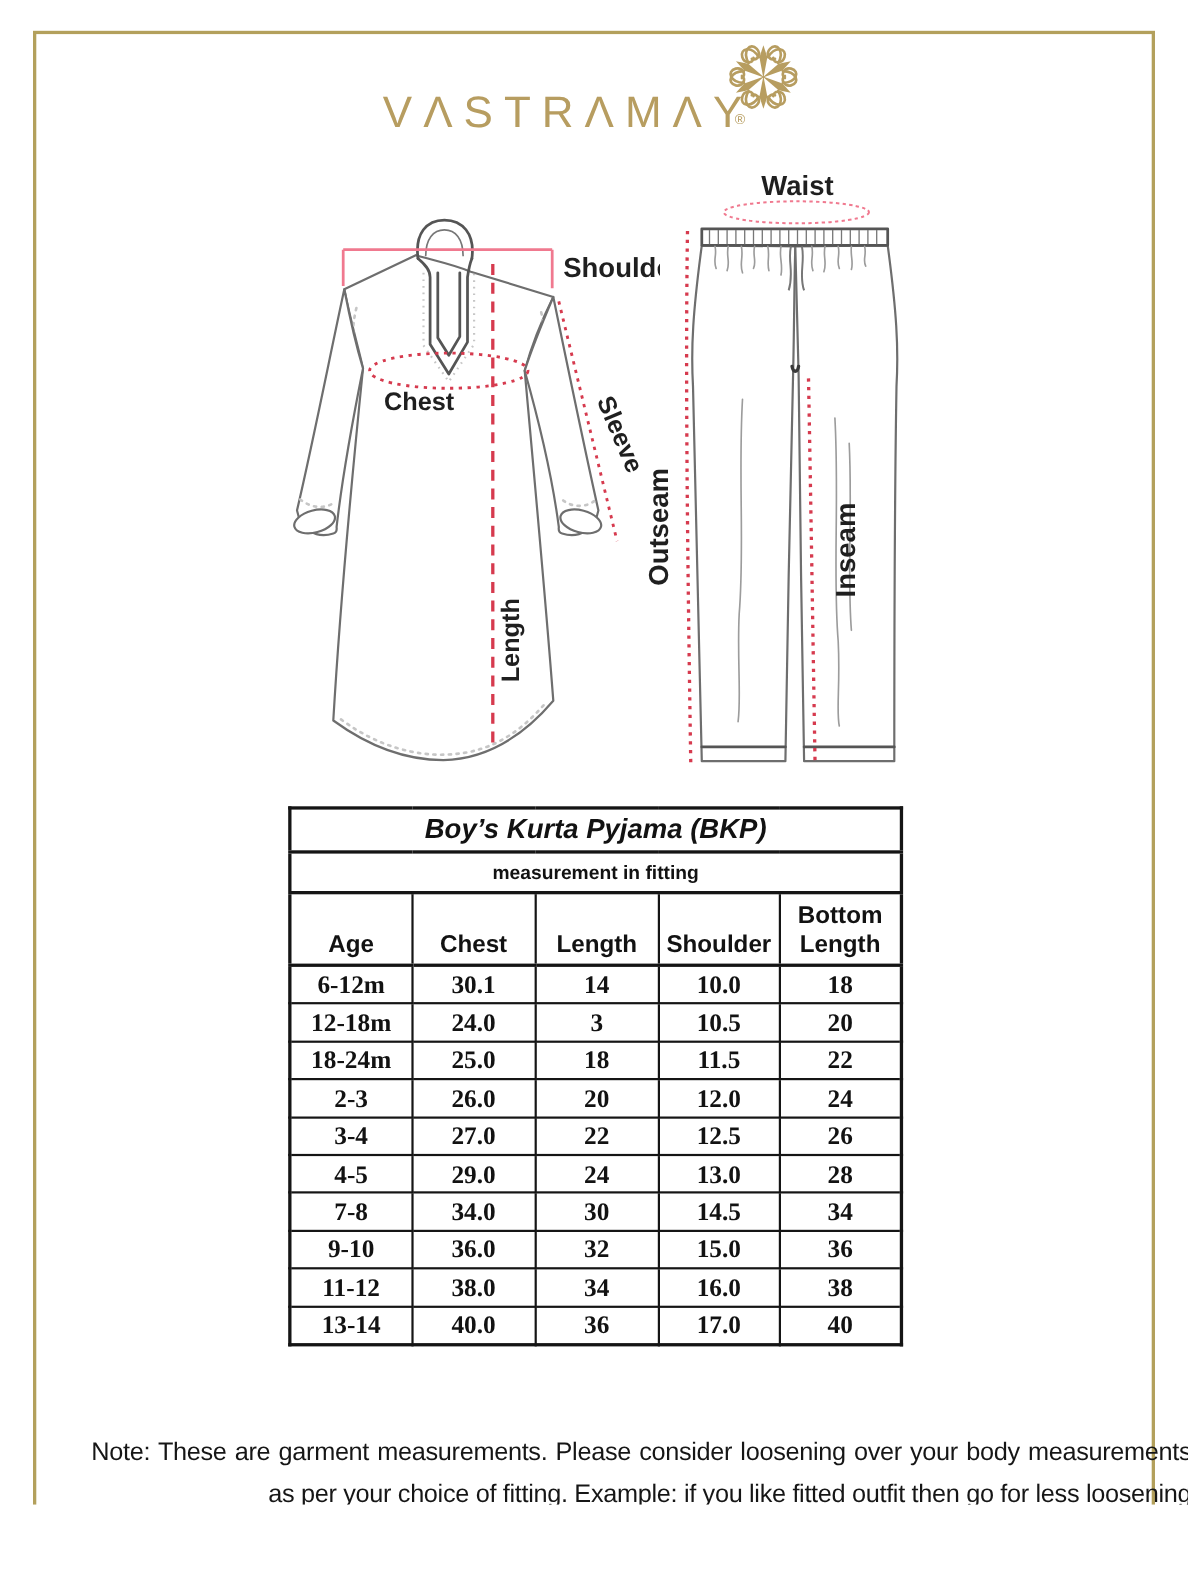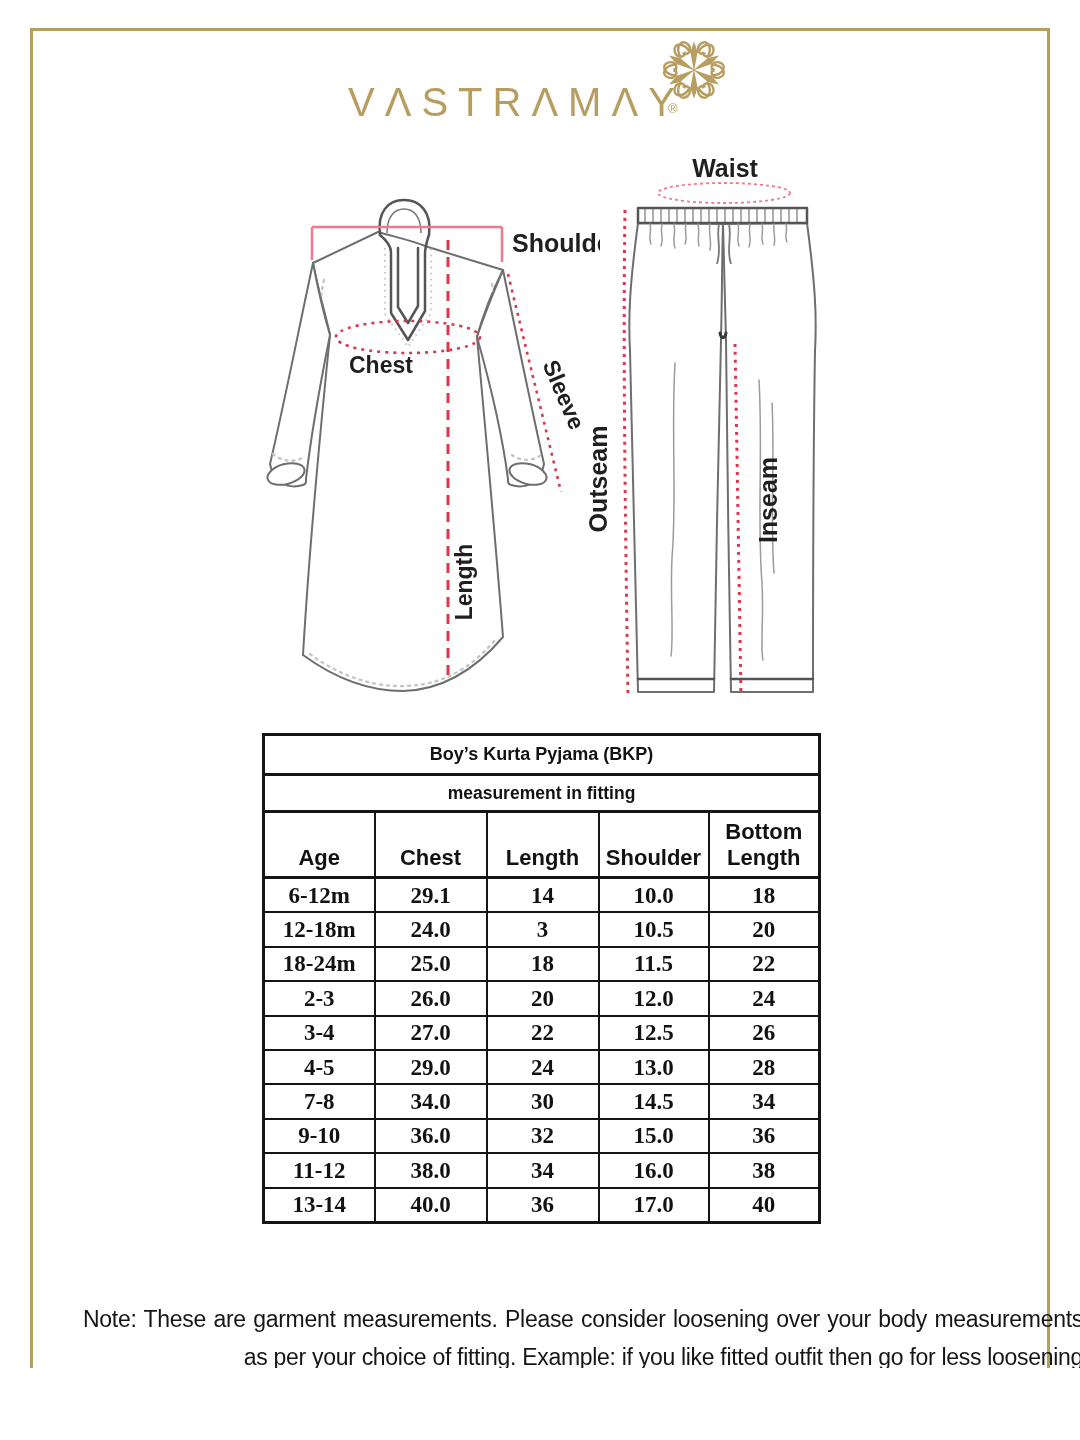--- a/index.html
+++ b/index.html
@@ -26,21 +26,21 @@
   .red-dot{fill:none;stroke:var(--line-red,#d63a4e);stroke-width:2.6;stroke-dasharray:3 5;}
   .pink{fill:none;stroke:var(--line-pink,#f0798f);stroke-width:2.5;}
   .pink-dash{fill:none;stroke:var(--line-pink,#f0798f);stroke-width:1.8;stroke-dasharray:3 3;}
   .wrinkle{fill:none;stroke:#9c9c9c;stroke-width:1.5;stroke-linecap:round;}
   .dlabel{fill:var(--ink,#1f1f1f);font:700 23px "Liberation Sans",sans-serif;}
   .dlabel-lg{fill:var(--ink,#1f1f1f);font:700 25px "Liberation Sans",sans-serif;}
   
   .size-table{position:absolute;left:262px;top:733px;width:556px;border-collapse:collapse;
               table-layout:fixed;border:3px solid #151515;color:var(--table-ink,#121212);font-weight:bold;}
   .size-table td,.size-table th{border:2px solid #151515;text-align:center;overflow:hidden;padding:0;}
-  .title-row td{height:37px;font-size:18px;border-bottom-width:3px;}
+  .title-row td{height:37px;font-size:25px;border-bottom-width:3px;font-style:italic;}
   .subtitle-row td{height:34px;font-size:17.5px;border-bottom-width:3px;}
   .head-row th{height:58px;font-size:22px;vertical-align:bottom;padding-bottom:5px;
                line-height:1.18;border-bottom-width:3px;}
   .size-table tbody td{height:32.4px;font-size:23px;line-height:1;font-family:Liberation Serif, serif;}
   
   .note{position:absolute;left:35px;top:1300px;width:1000px;font-size:23px;line-height:38px;
         color:#161616;letter-spacing:-0.3px;margin-left:48px;}
   .note-line-1{text-align:justify;text-align-last:justify;}
   .note-line-2{text-align:right;}
 </style>
@@ -153,21 +153,21 @@
           <th>Age</th>
           <th>Chest</th>
           <th>Length</th>
           <th>Shoulder</th>
           <th>Bottom Length</th>
         </tr>
     </thead>
     <tbody>
         <tr>
           <td>6-12m</td>
-          <td>29.1</td>
+          <td>30.1</td>
           <td>14</td>
           <td>10.0</td>
           <td>18</td>
         </tr>
         <tr>
           <td>12-18m</td>
           <td>24.0</td>
           <td>3</td>
           <td>10.5</td>
           <td>20</td>

